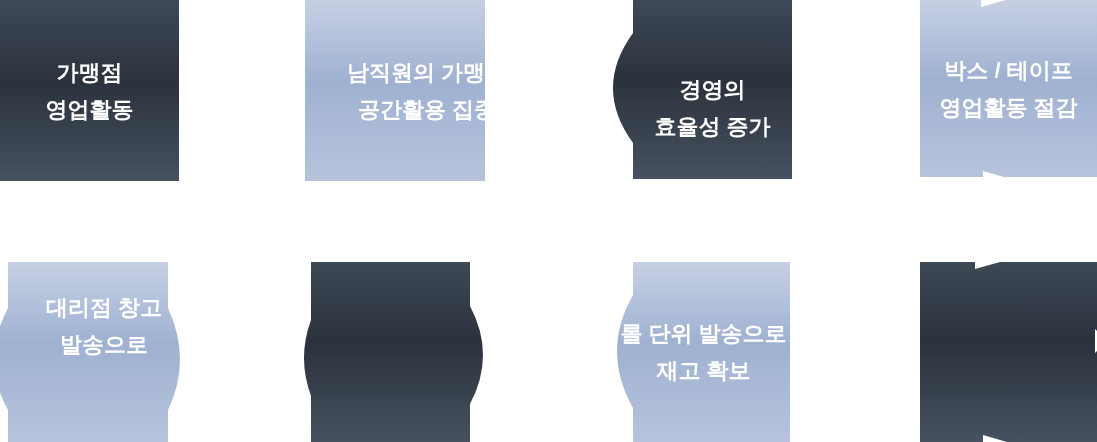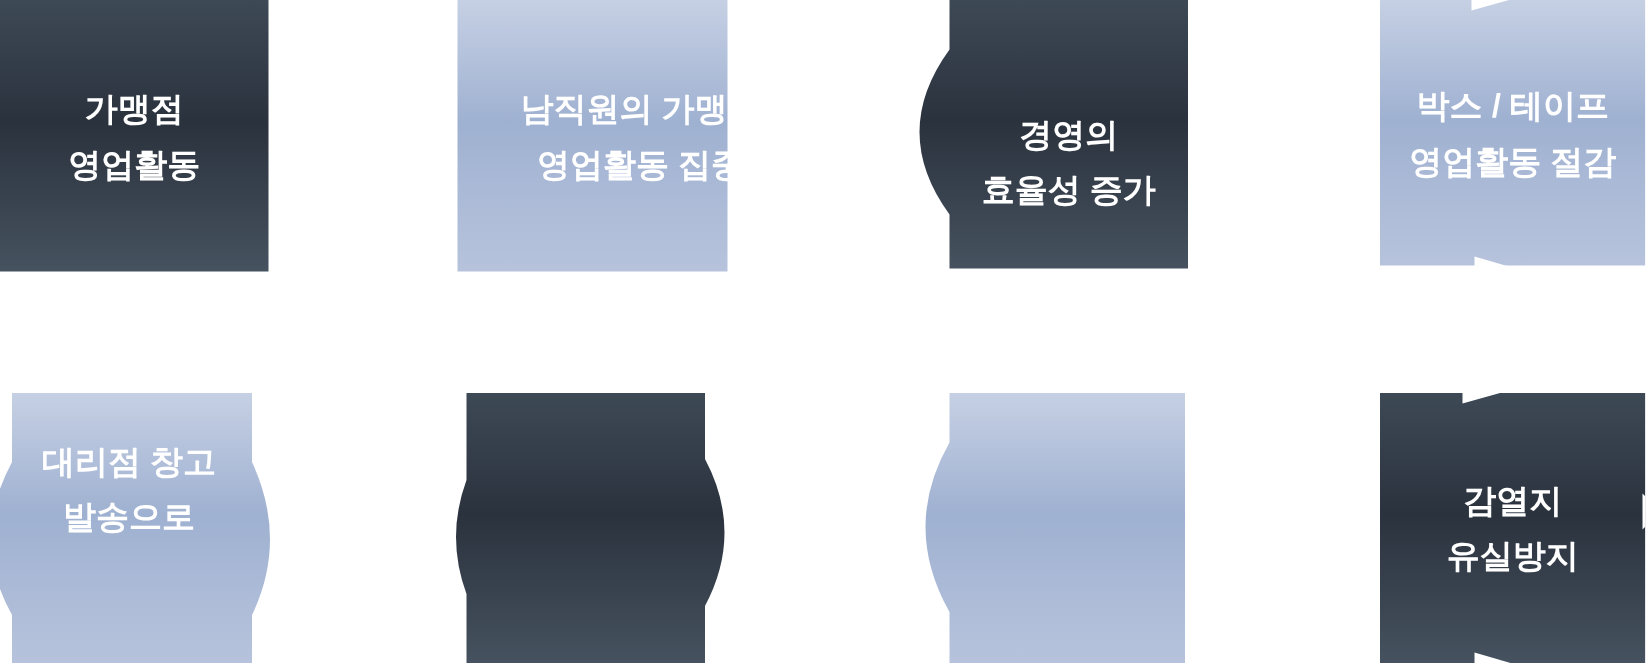--- a/index.html
+++ b/index.html
@@ -34,21 +34,21 @@
     line-height: 37px;
     white-space: nowrap;
     pointer-events: none;
   }
   .box-label span { display: block; }
   
   .lbl-r1c1 { left: 0px;   top: 0px;   width: 179px; height: 181px; }
   .lbl-r1c2 { left: 305px; top: 0px;   width: 180px; height: 181px; padding-left: 32px; }
   .lbl-r1c3 { left: 633px; top: 0px;   width: 159px; height: 153px; margin-top: 31px; }
   .lbl-r1c4 { left: 920px; top: 0px;   width: 177px; height: 177px; }
-  .lbl-r2c1 { left: 6px;   top: 262px; width: 160px; height: 127px; }
+  .lbl-r2c1 { left: 24px;   top: 262px; width: 160px; height: 127px; }
   .lbl-r2c2 { left: 311px; top: 262px; width: 159px; height: 180px; }
   .lbl-r2c3 { left: 617px; top: 262px; width: 173px; height: 180px; }
   .lbl-r2c4 { left: 920px; top: 262px; width: 177px; height: 180px; }
 </style>
 </head>
 <body>
 
 <div class="canvas">
 
   <svg class="art" width="1097" height="442" viewBox="0 0 1097 442" xmlns="http://www.w3.org/2000/svg">
@@ -81,32 +81,32 @@
     <polygon points="983,435 983,449 1007,442" fill="#FFFFFF"></polygon>
     <polygon points="1095,329 1107,341 1095,353" fill="#FFFFFF"></polygon>
   </svg>
 
   <div class="box-label lbl-r1c1">
     <span>가맹점</span>
     <span>영업활동</span>
   </div>
   <div class="box-label lbl-r1c2">
     <span>남직원의 가맹점</span>
-    <span>영업활동 집중</span>
+    <span>공간활용 집중</span>
   </div>
   <div class="box-label lbl-r1c3">
     <span>경영의</span>
     <span>효율성 증가</span>
   </div>
   <div class="box-label lbl-r1c4">
     <span>박스 / 테이프</span>
     <span>영업활동 절감</span>
   </div>
   <div class="box-label lbl-r2c1">
     <span>대리점 창고</span>
     <span>발송으로</span>
   </div>
-  <div class="box-label lbl-r2c4">
-    <span>감열지</span>
-    <span>유실방지</span>
+  <div class="box-label lbl-r2c3">
+    <span>롤 단위 발송으로</span>
+    <span>재고 확보</span>
   </div>
 
 </div>
 
 </body></html>

